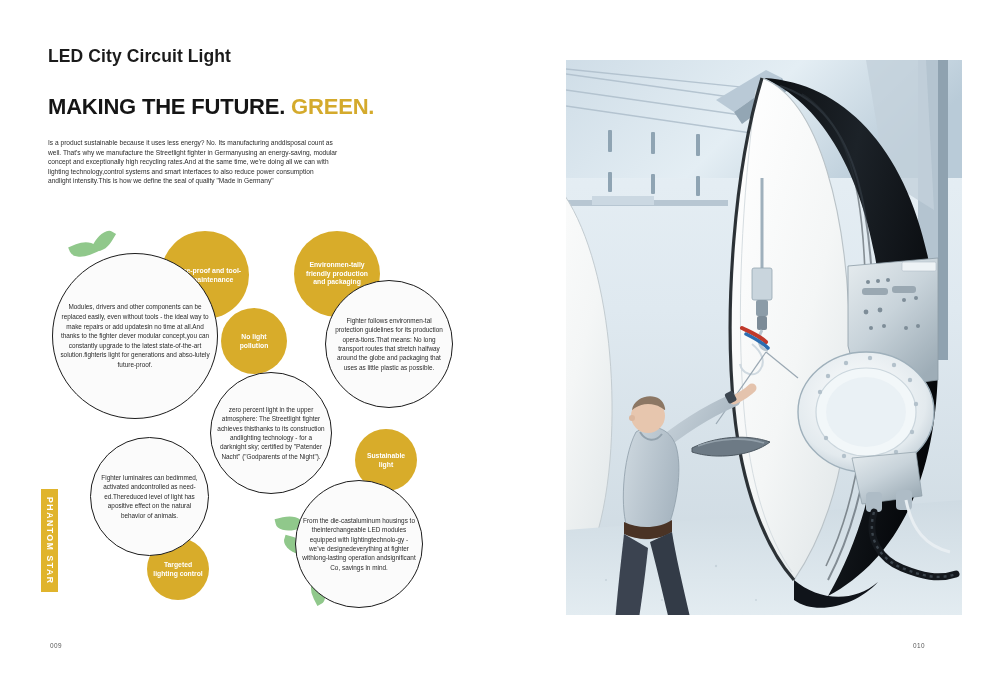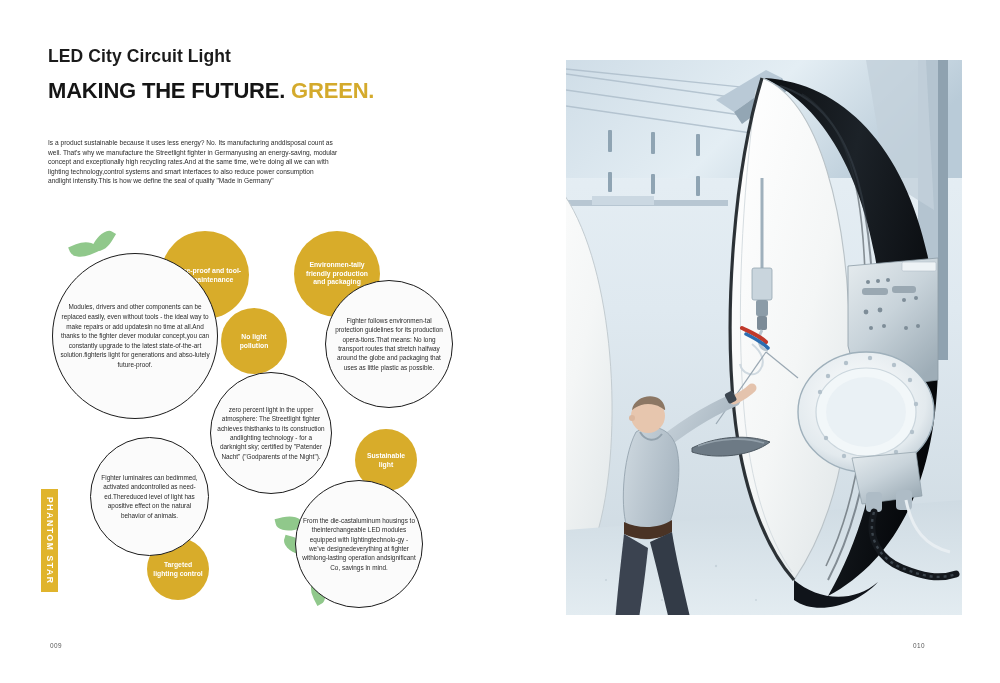--- a/index.html
+++ b/index.html
@@ -17,21 +17,21 @@
 
   
   .left-page { position: absolute; left: 0; top: 0; width: 500px; height: 683px; }
 
   .kicker {
     position: absolute; left: 48px; top: 46px;
     font-size: 17.5px; font-weight: bold; color: #1b1b1b;
     letter-spacing: 0.1px;
   }
   .headline {
-    position: absolute; left: 48px; top: 78px;
+    position: absolute; left: 48px; top: 94px;
     font-size: 22px; font-weight: bold; color: #151515;
     letter-spacing: -0.2px; white-space: nowrap;
   }
   .headline .accent { color: #d4aa2c; }
 
   .body-copy {
     position: absolute; left: 48px; top: 138px; width: 290px;
     font-size: 6.6px; line-height: 9.6px; color: #2b2b2b;
     text-align: left;
   }

